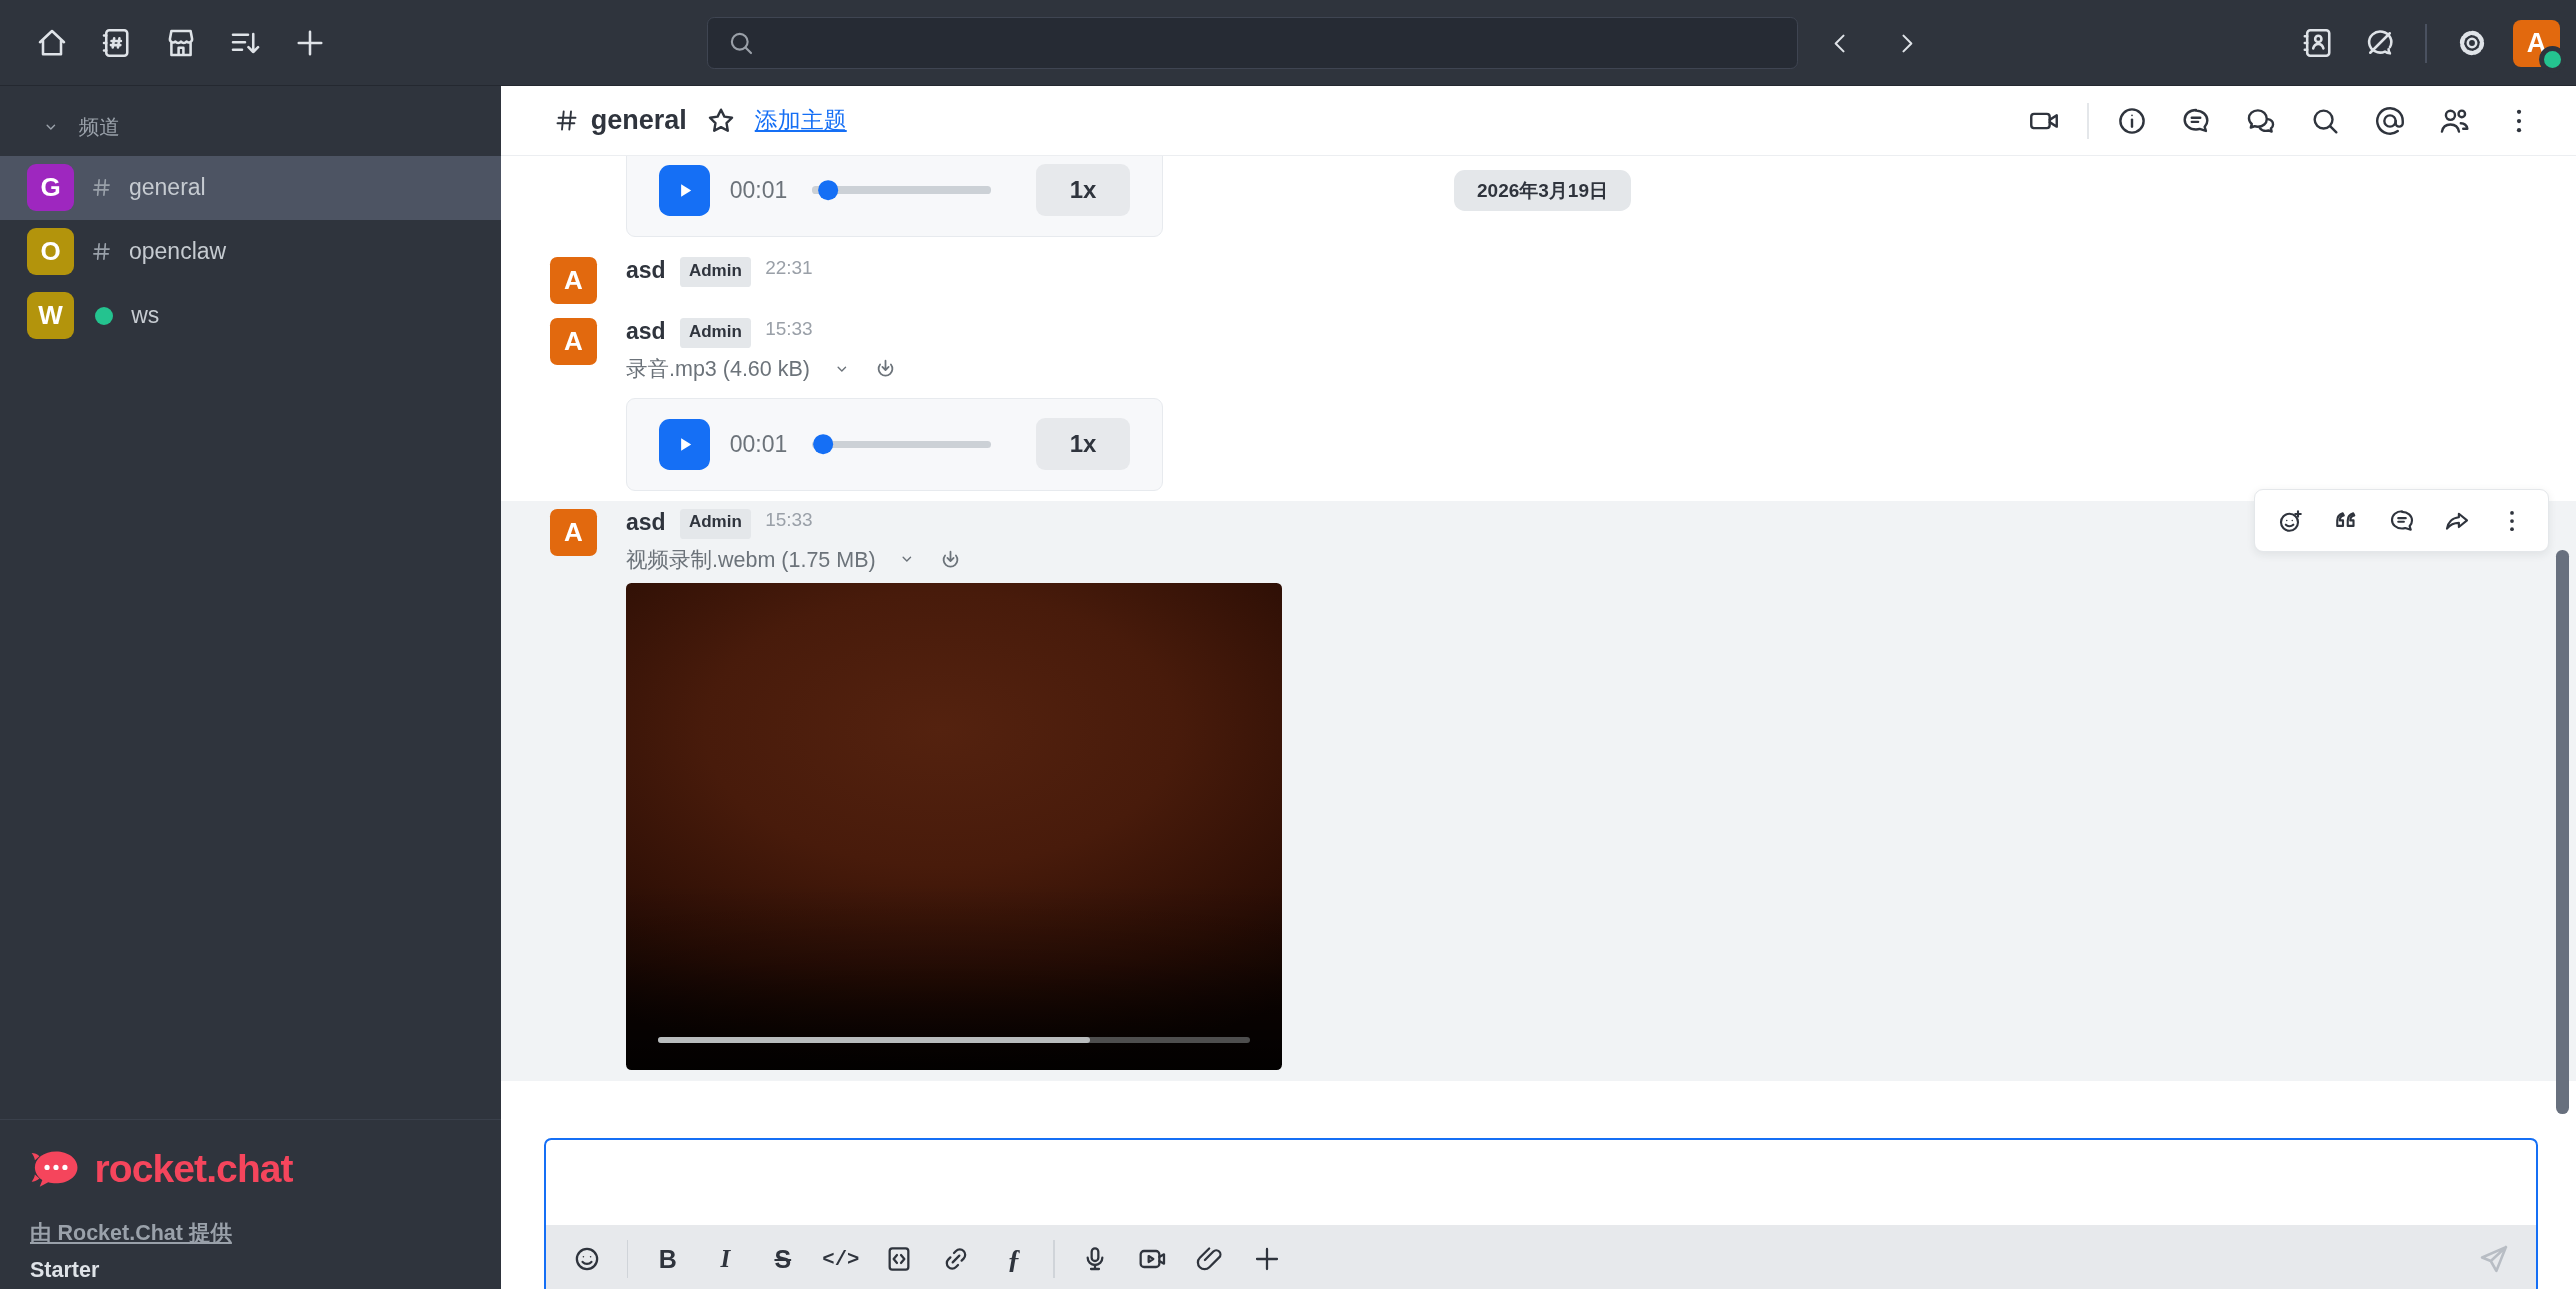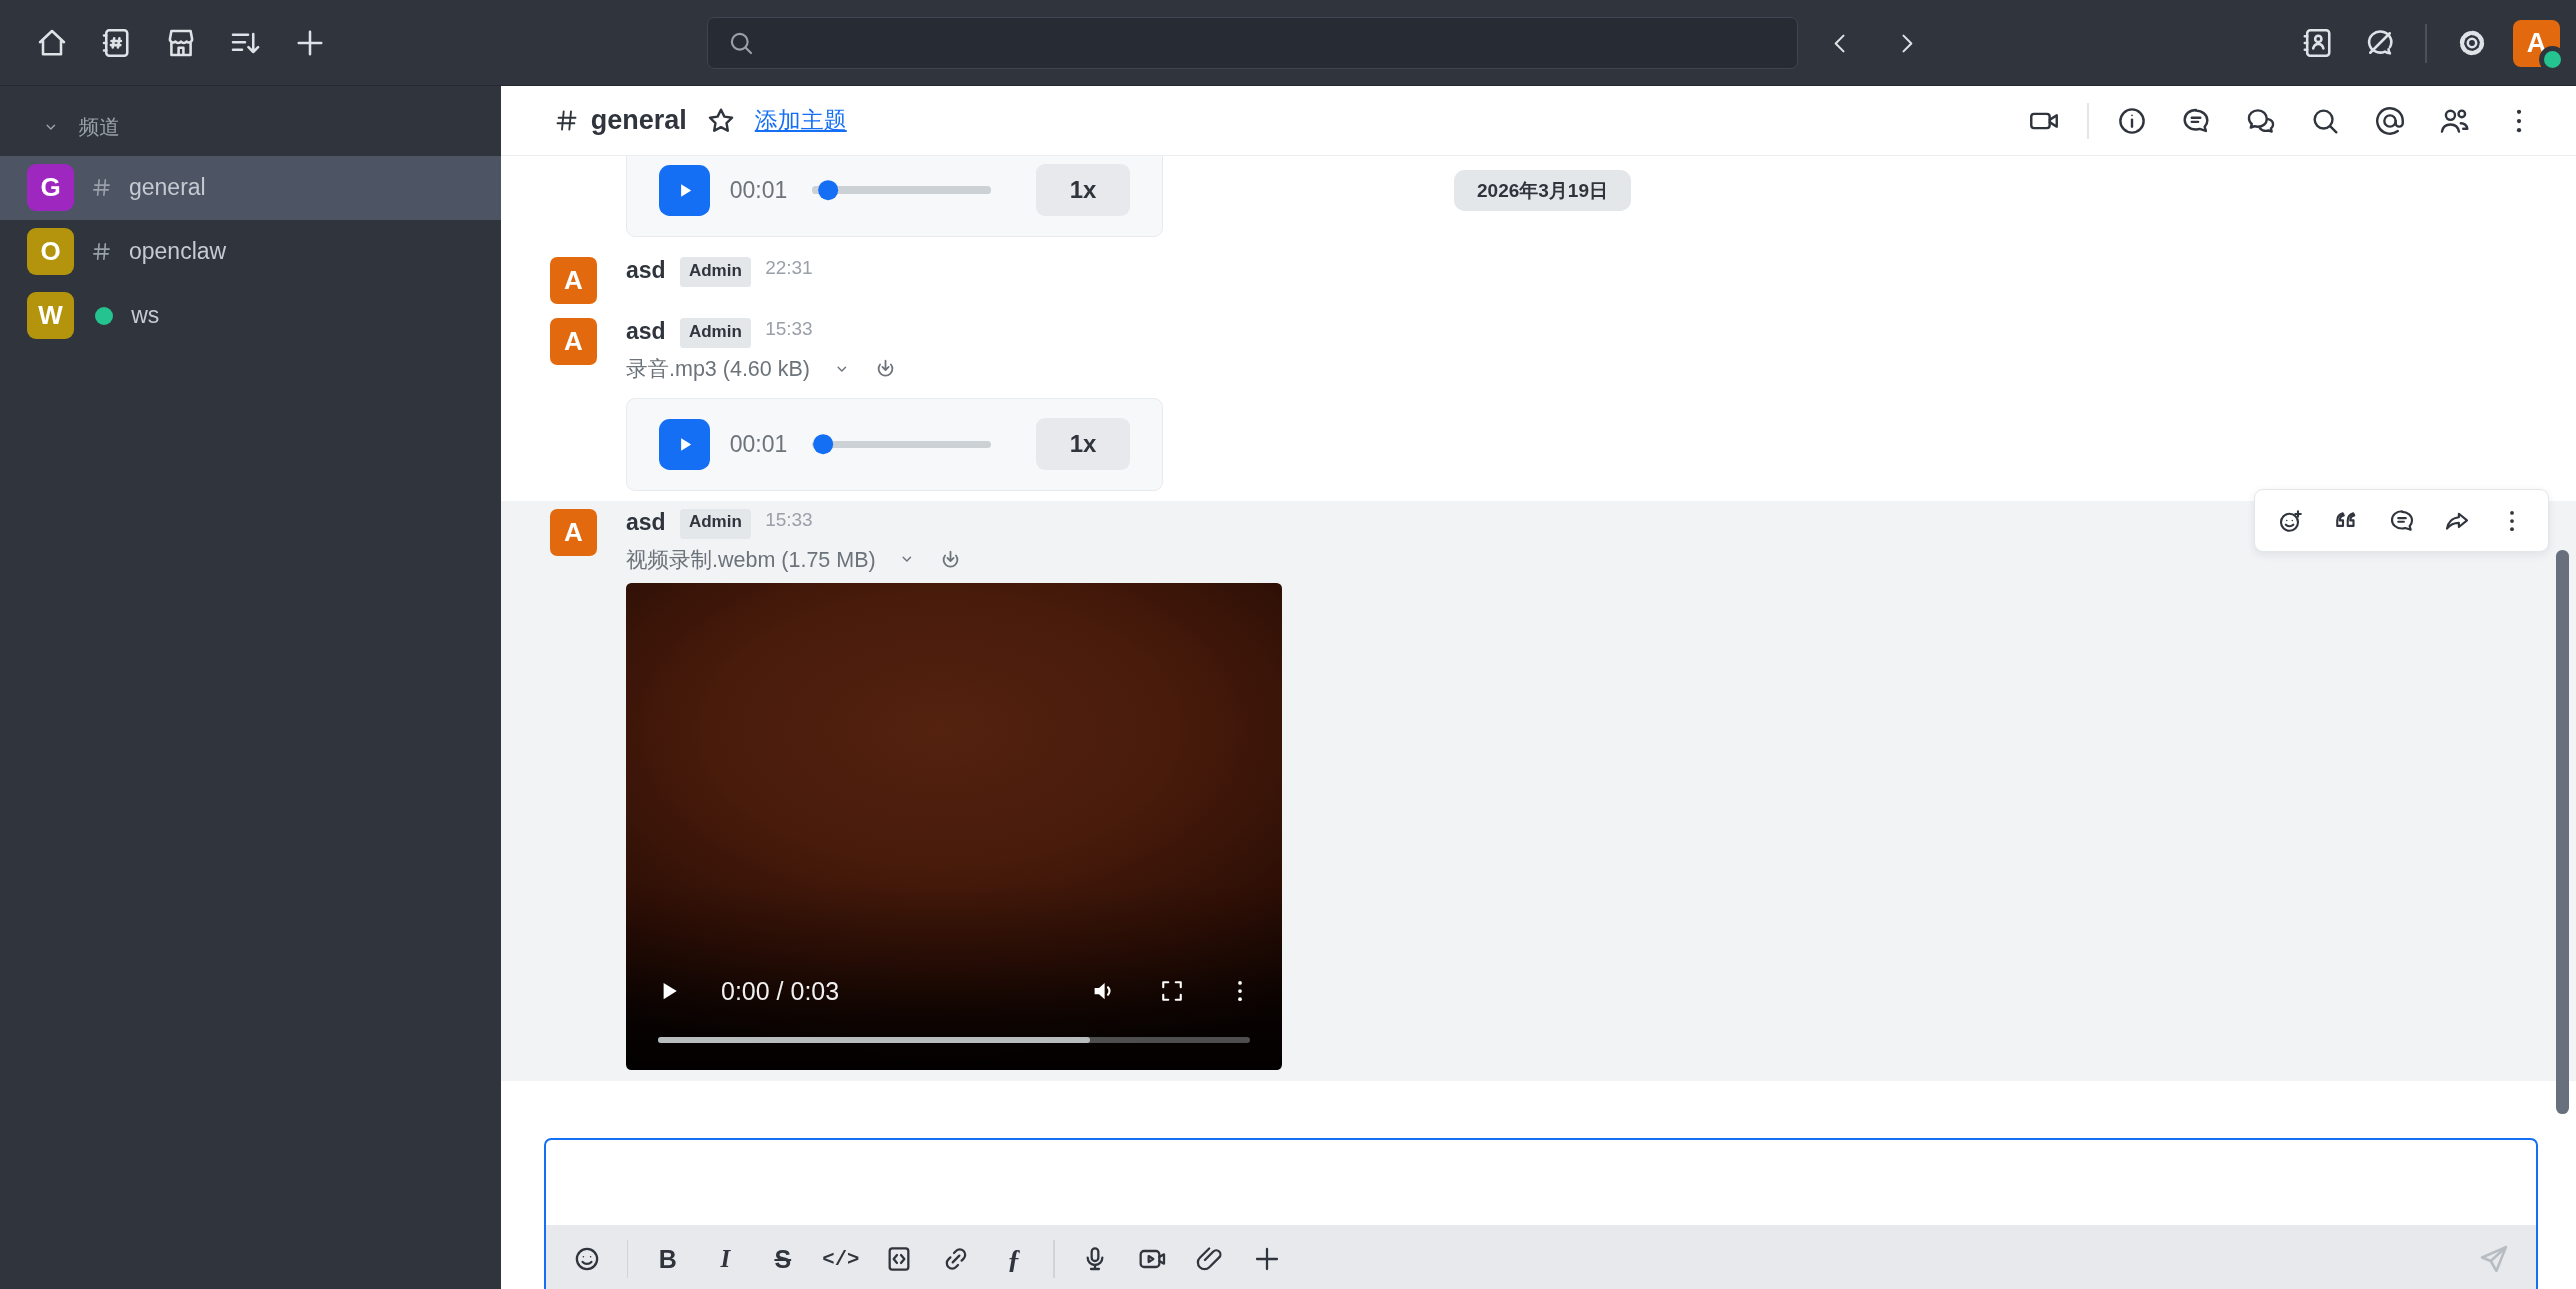--- a/index.html
+++ b/index.html
@@ -360,20 +360,34 @@
         <span class="s-name">openclaw</span>
       </div>
       <div class="side-item">
         <span class="s-avatar" style="background:#b3940c">
             <span>W</span>
           </span>
         <span class="status-dot"></span>
         <span class="s-name">ws</span>
       </div>
 
+      <div class="side-footer">
+        <div class="brand">
+          <svg width="52" height="52" viewBox="0 0 32 32">
+            <path fill="#f5455c" d="M16 5.2c7.4 0 13.2 4.3 13.2 9.8S23.4 24.8 16 24.8c-1.7 0-3.3-.2-4.8-.7L6 26.9l1.6-4.1C5 21 3 18.1 3 15c0-5.5 5.6-9.8 13-9.8z"></path>
+            <path fill="#f5455c" d="M5.8 8.1C4.5 6.9 2.8 6.2 1 6.2c1.1 1.3 1.8 2.8 2 4.4L5.8 8.1zM5.8 21.9C4.5 23.1 2.8 23.8 1 23.8c1.1-1.3 1.8-2.8 2-4.4l2.8 2.5z"></path>
+            <circle cx="10.5" cy="15" r="1.6" fill="#fff"></circle>
+              <circle cx="16" cy="15" r="1.6" fill="#fff"></circle>
+              <circle cx="21.5" cy="15" r="1.6" fill="#fff"></circle>
+          </svg>
+          <span class="brand-name">rocket.chat</span>
+        </div>
+        <span class="powered">由 Rocket.Chat 提供</span>
+        <div class="plan">Starter</div>
+      </div>
     </aside>
 
     <main class="main">
 
       <div class="chat-header">
         <svg class="ic ch-hash" viewBox="0 0 30 30" width="27" height="27">
             <use href="#i-hash"></use>
           </svg>
         <span class="ch-name">general</span>
         <button class="ch-btn ch-star">
@@ -507,44 +521,20 @@
                   <use href="#i-chevdown"></use>
                 </svg>
               </button>
             <button class="abtn">
                 <svg class="ic" viewBox="0 0 28 28" width="25" height="25">
                   <use href="#i-dlcloud"></use>
                 </svg>
               </button>
           </div>
           <div class="video-box">
-            <div class="v-controls">
-              <button class="vbtn">
-                  <svg class="ic" viewBox="0 0 34 34" width="30" height="30">
-                    <use href="#i-play"></use>
-                  </svg>
-                </button>
-              <span class="v-time">0:00 / 0:03</span>
-              <span class="v-spacer"></span>
-              <button class="vbtn">
-                  <svg class="ic" viewBox="0 0 34 34" width="30" height="30">
-                    <use href="#i-volume"></use>
-                  </svg>
-                </button>
-              <button class="vbtn">
-                  <svg class="ic" viewBox="0 0 34 34" width="30" height="30">
-                    <use href="#i-fullscr"></use>
-                  </svg>
-                </button>
-              <button class="vbtn">
-                  <svg class="ic" viewBox="0 0 34 34" width="30" height="30">
-                    <use href="#i-kebab"></use>
-                  </svg>
-                </button>
-            </div>
             <div class="v-progress">
                 <div class="v-loaded"></div>
               </div>
           </div>
         </div>
 
         <div class="hover-toolbar">
           <button class="ht-btn">
               <svg class="ic" viewBox="0 0 34 34" width="30" height="30">
                 <use href="#i-emojiplus"></use>

